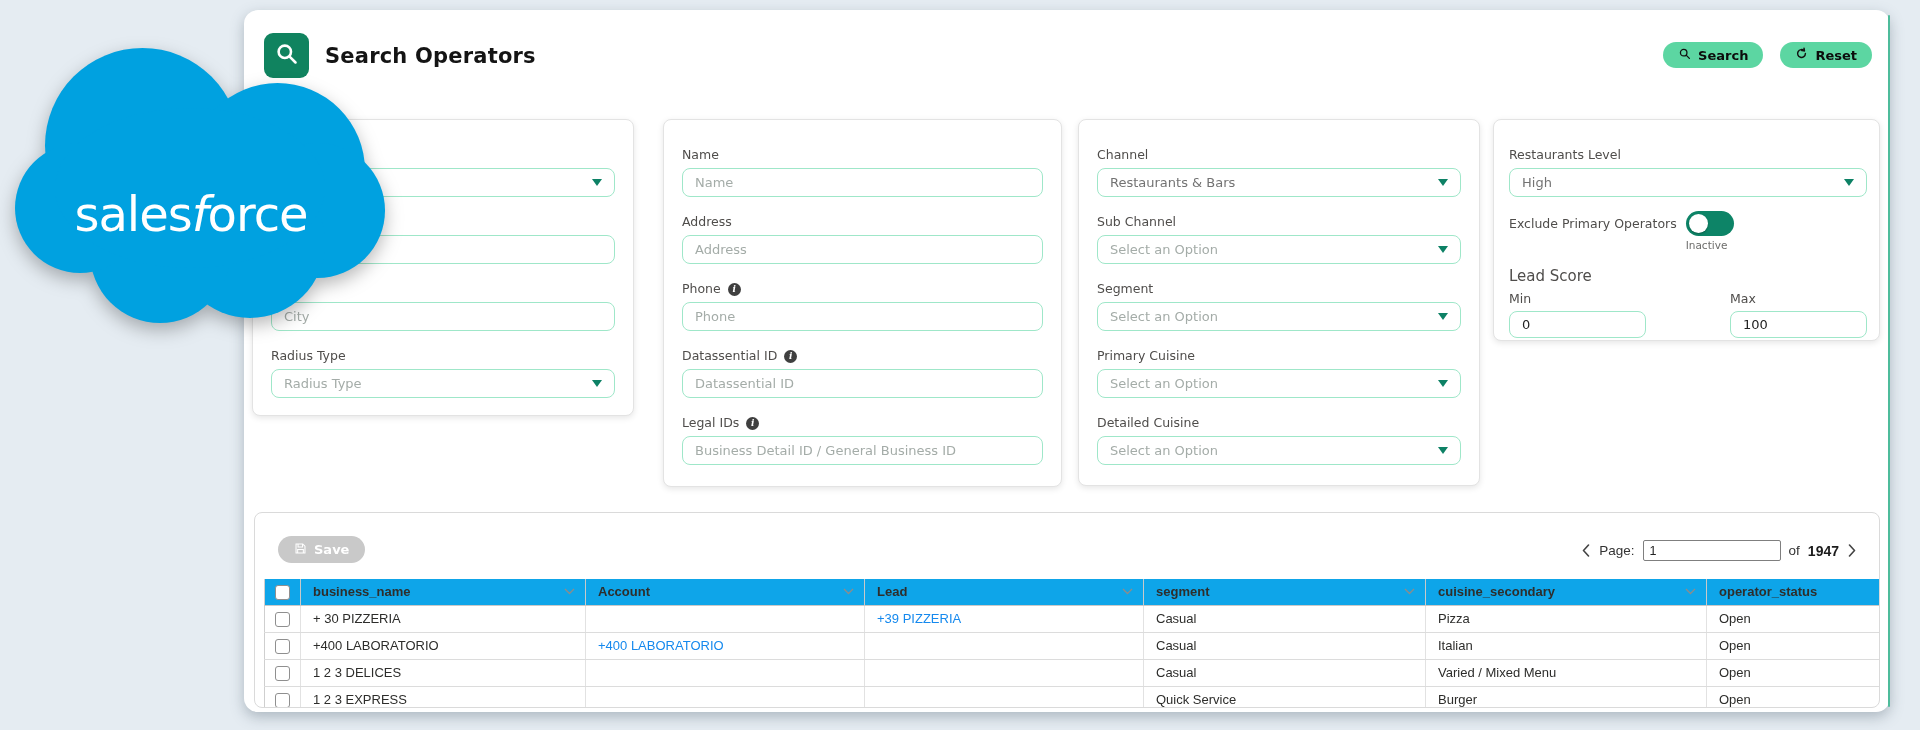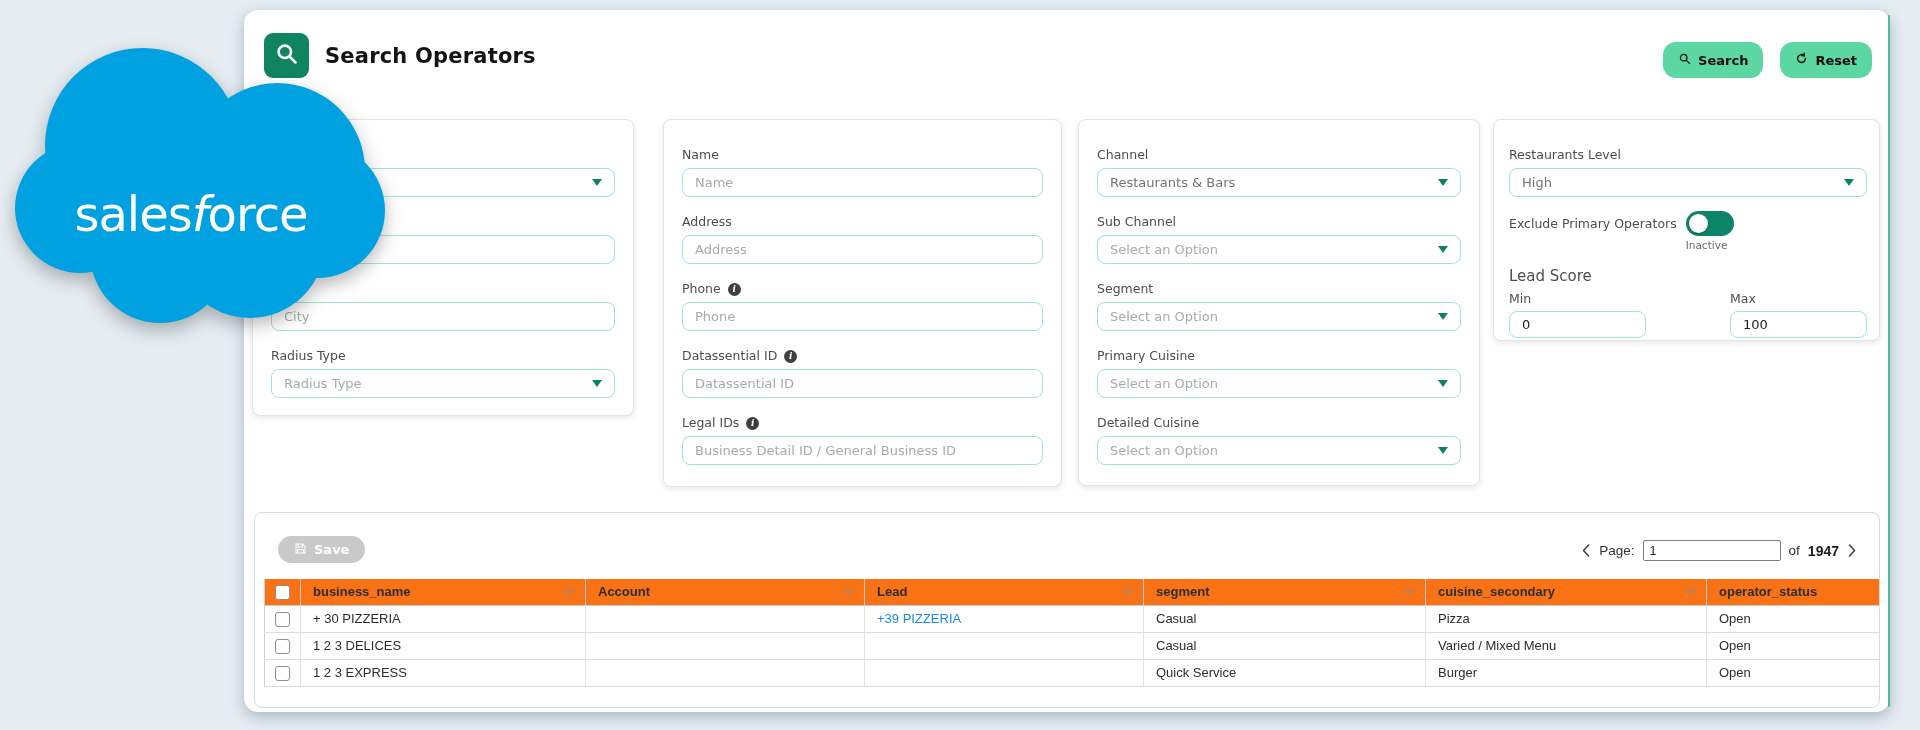--- a/index.html
+++ b/index.html
@@ -11,21 +11,21 @@
           background:#fff; border-radius:14px; box-shadow:0 5px 14px rgba(70,85,100,.35); z-index:1; }
   .card::after { content:''; position:absolute; top:5px; bottom:5px; right:0; width:2px;
                  background:#4ebc9b; border-radius:2px; }
 
   
   .hdr-icon { position:absolute; left:20px; top:23px; width:45px; height:45px; background:#10835f;
               border-radius:9px; display:flex; align-items:center; justify-content:center; }
   .page-title { position:absolute; left:81px; top:33px; height:26px; line-height:26px;
                 font-size:21px; font-weight:bold; color:#141414; letter-spacing:.2px; }
   .hdr-actions { position:absolute; right:18px; top:32px; display:flex; gap:17px; }
-  .pill-btn { display:flex; align-items:center; gap:7px; height:26px; padding:18px 15px;
+  .pill-btn { display:flex; align-items:center; gap:7px; height:26px; padding:8px 15px;
               background:#5cd6a2; border:none; border-radius:13px;
               font-family:"DejaVu Sans", sans-serif; font-size:13px; font-weight:bold; color:#0c0c0c; cursor:pointer; }
 
   
   .panel { position:absolute; background:#fff; border:1px solid #e3e3e3; border-radius:8px;
            box-shadow:0 2px 6px rgba(0,0,0,.10); padding:27px 18px 0 18px; }
   .p1 { left:8px;    top:109px; width:382px; height:297px; }
   .p2 { left:419px;  top:109px; width:399px; height:368px; }
   .p3 { left:834px;  top:109px; width:402px; height:367px; }
   .p4 { left:1249px; top:109px; width:387px; height:222px; padding-left:15px; padding-right:12px; }
@@ -70,21 +70,21 @@
   .pagination { position:absolute; right:22px; top:27px; display:flex; align-items:center; gap:8px;
                 font-family:"Liberation Sans", sans-serif; font-size:13.5px; color:#333; }
   .pg-chev { display:flex; align-items:center; cursor:pointer; padding:0 1px; }
   .pg-input { width:138px; height:21px; border:1px solid #7f7f7f; border-radius:2px; padding:0 6px;
               font-family:"Liberation Sans", sans-serif; font-size:12.5px; color:#222; outline:none; }
   .pg-total { font-weight:bold; font-size:14px; color:#1c1c1c; }
 
   table { position:absolute; left:9px; top:66px; width:1615px; border-collapse:collapse;
           table-layout:fixed; font-family:"Liberation Sans", sans-serif;
           border-left:1px solid #cfcfcf; }
-  th { height:26px; background:#f97316; border-right:1px solid #c9c9c9; border-bottom:1px solid #c9c9c9;
+  th { height:26px; background:#0ea5e9; border-right:1px solid #c9c9c9; border-bottom:1px solid #c9c9c9;
        font-size:13px; font-weight:bold; color:#2e2e2c; text-align:left; padding:0 10px 0 12px; }
   th .th-inner { display:flex; align-items:center; justify-content:space-between; }
   td { height:27px; border-right:1px solid #e2e2e2; border-bottom:1px solid #dcdcdc;
        font-size:13px; color:#2d2d2b; padding:0 10px 0 12px; white-space:nowrap; overflow:hidden; }
   th:last-child, td:last-child { border-right:none; }
   .cb-cell { padding:0; text-align:center; }
   .checkbox { display:inline-block; width:15px; height:15px; border:1.5px solid #8f8f8f; border-radius:3px;
               background:#fff; vertical-align:middle; cursor:pointer; }
   .cell-link { color:#1589ee; cursor:pointer; }
 
@@ -362,20 +362,29 @@
           <td class="cb-cell"><span class="checkbox"></span></td>
           <td>+ 30 PIZZERIA</td>
           <td></td>
           <td class="cell-link">+39 PIZZERIA</td>
           <td>Casual</td>
           <td>Pizza</td>
           <td>Open</td>
         </tr>
         <tr>
           <td class="cb-cell"><span class="checkbox"></span></td>
+          <td>+400 LABORATORIO</td>
+          <td class="cell-link">+400 LABORATORIO</td>
+          <td></td>
+          <td>Casual</td>
+          <td>Italian</td>
+          <td>Open</td>
+        </tr>
+        <tr>
+          <td class="cb-cell"><span class="checkbox"></span></td>
           <td>1 2 3 DELICES</td>
           <td></td>
           <td></td>
           <td>Casual</td>
           <td>Varied / Mixed Menu</td>
           <td>Open</td>
         </tr>
         <tr>
           <td class="cb-cell"><span class="checkbox"></span></td>
           <td>1 2 3 EXPRESS</td>

